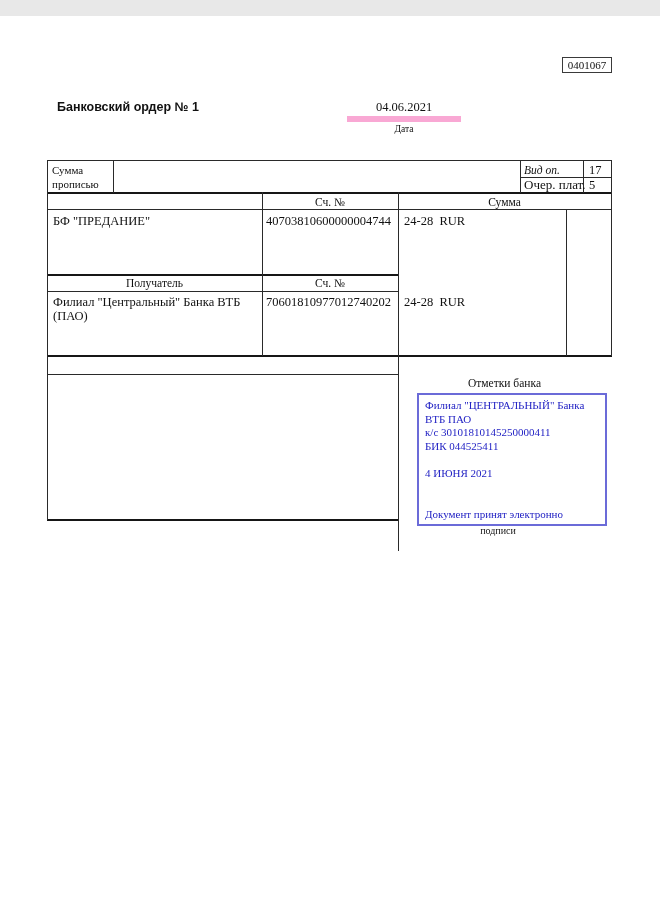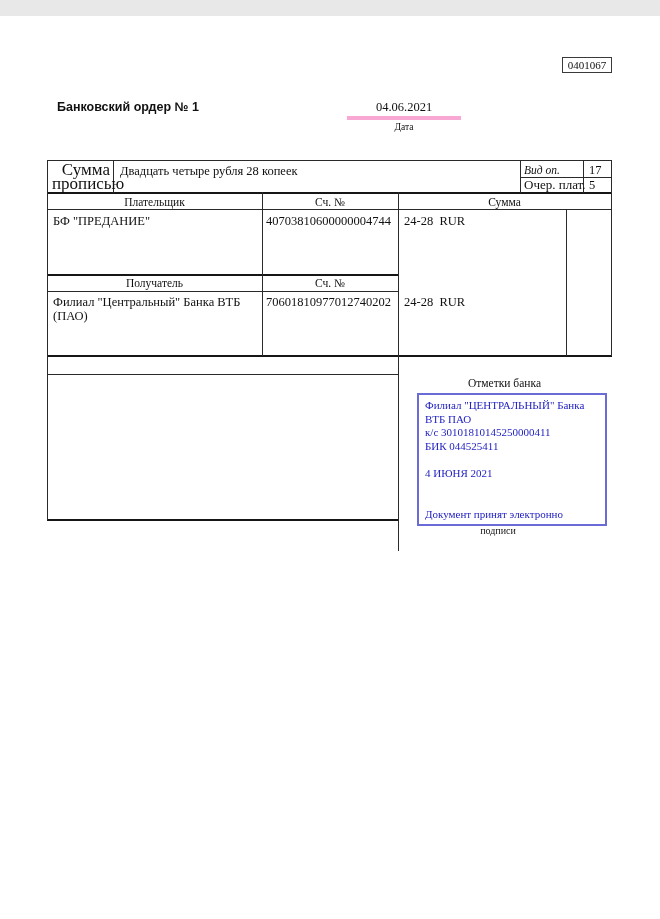--- a/index.html
+++ b/index.html
@@ -40,21 +40,21 @@
     text-align: center;
   }
   .date-wrap {
     position: absolute;
     left: 347px; top: 84px; width: 114px;
     text-align: center;
   }
   .date-value {
     display: block;
     font-size: 12.5px; line-height: 15px;
-    border-bottom: 4px solid #f9a8d4;
+    border-bottom: 6px solid #f9a8d4;
     padding-bottom: 1px;
   }
   .date-label {
     display: block;
     font-size: 9.5px; line-height: 11px;
     margin-top: 2px;
   }
   .stamp {
     position: absolute;
     left: 417px; top: 377px;
@@ -100,29 +100,27 @@
 
   <div class="vline" style="left:47px; top:144px; height:360px;"></div>
   <div class="vline" style="left:113px; top:144px; height:33px;"></div>
   <div class="vline" style="left:520px; top:144px; height:33px;"></div>
   <div class="vline" style="left:583px; top:144px; height:33px;"></div>
   <div class="vline" style="left:611px; top:144px; height:196px;"></div>
   <div class="vline" style="left:262px; top:176px; height:164px;"></div>
   <div class="vline" style="left:398px; top:176px; height:359px;"></div>
   <div class="vline" style="left:566px; top:193px; height:147px;"></div>
 
-  <div class="txt wrap" style="left:52px; top:147px; width:58px; font-size:17px; line-height:14px;text-align:right;">Сумма прописью</div>
-  <div class="txt" style="left:120px; top:148px;">Двадцать четыре рубля 28 копеек</div>
+  <div class="txt wrap" style="left:52px; top:147px; width:58px; font-size:11px; line-height:14px;">Сумма прописью</div>
 
   <div class="txt" style="left:524px; top:147px; font-size:11.5px;font-style:italic;">Вид оп.</div>
   <div class="txt" style="left:589px; top:147px;">17</div>
   <div class="txt" style="left:524px; top:162px; font-size:13px;">Очер. плат.</div>
   <div class="txt" style="left:589px; top:162px;">5</div>
 
-  <div class="lbl" style="left:47px; top:180px; width:215px;">Плательщик</div>
   <div class="lbl" style="left:262px; top:180px; width:136px;">Сч. №</div>
   <div class="lbl" style="left:398px; top:180px; width:213px;">Сумма</div>
 
   <div class="txt" style="left:53px; top:198px;">БФ "ПРЕДАНИЕ"</div>
   <div class="txt" style="left:266px; top:198px; font-size:12.5px;">40703810600000004744</div>
   <div class="txt pre" style="left:404px; top:198px;">24-28  RUR</div>
 
   <div class="lbl" style="left:47px; top:261px; width:215px;text-align:center;">Получатель</div>
   <div class="lbl" style="left:262px; top:261px; width:136px;">Сч. №</div>
 

